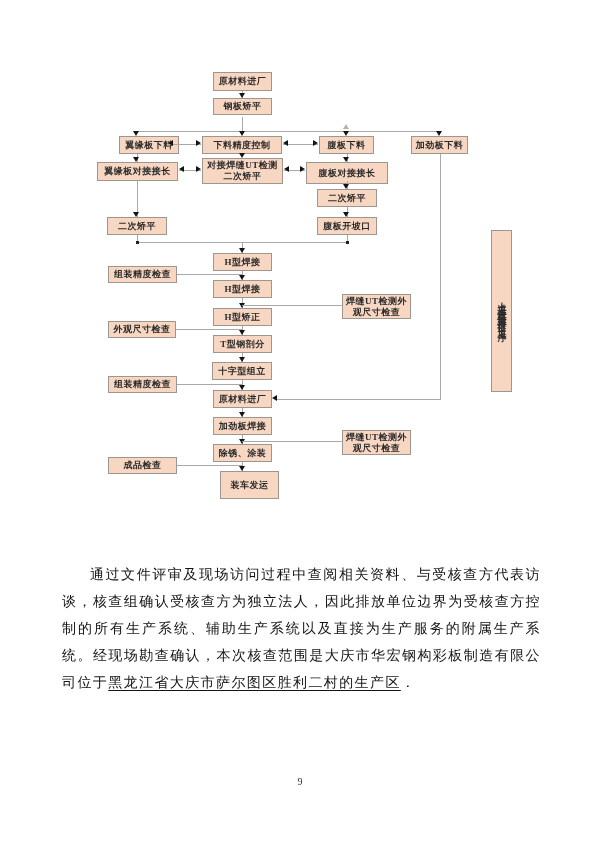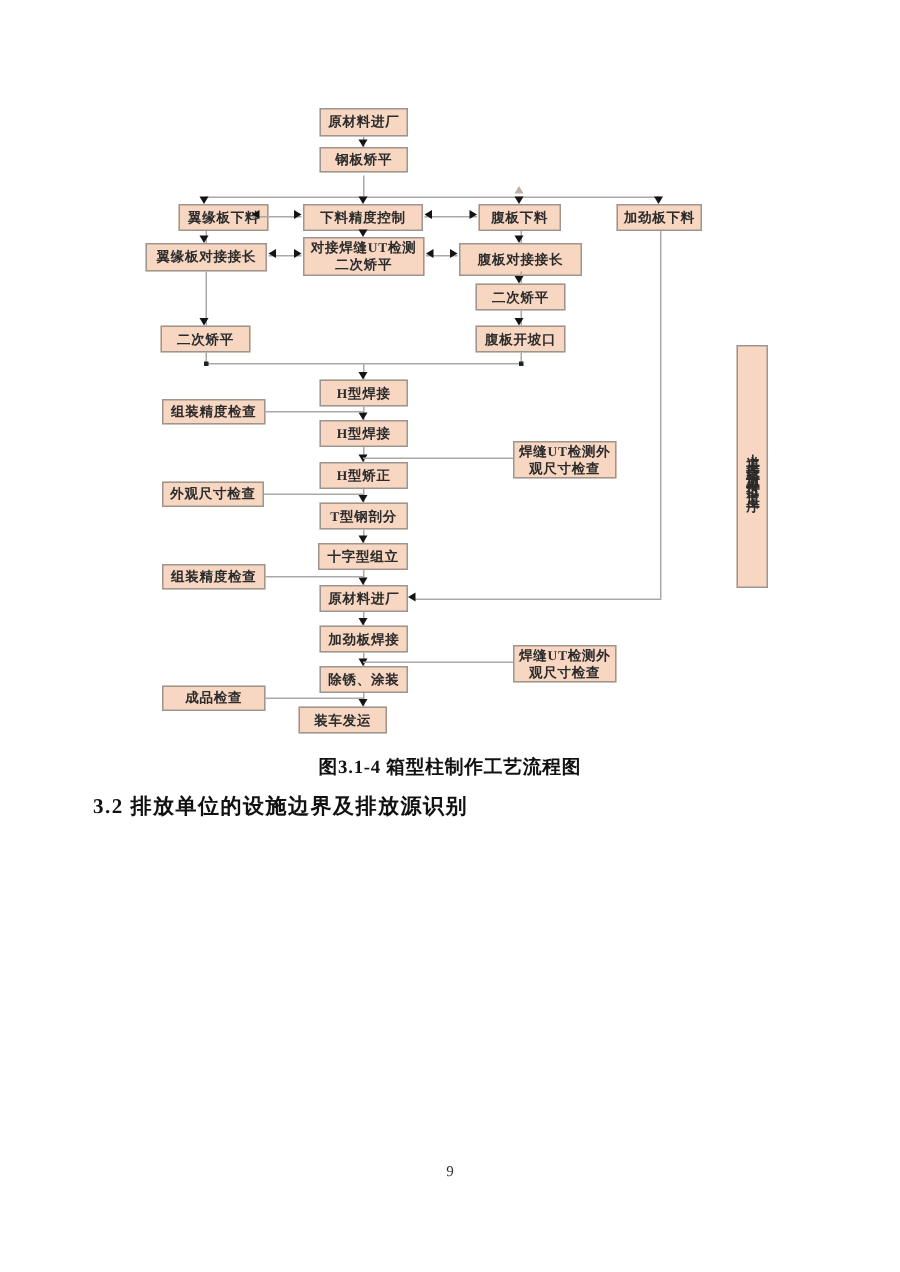--- a/index.html
+++ b/index.html
@@ -85,21 +85,21 @@
   <div class="node" style="left:108px;top:321px;width:68px;height:17px">外观尺寸检查</div>
   <div class="node" style="left:213px;top:335px;width:59px;height:18px">T型钢剖分</div>
   <div class="node" style="left:212px;top:362px;width:60px;height:18px">十字型组立</div>
   <div class="node" style="left:108px;top:376px;width:69px;height:17px">组装精度检查</div>
   <div class="node" style="left:213px;top:390px;width:59px;height:18px">原材料进厂</div>
   <div class="node" style="left:213px;top:417px;width:59px;height:18px">加劲板焊接</div>
   <div class="node" style="left:342px;top:430px;width:69px;height:25px">焊缝UT检测外
 观尺寸检查</div>
   <div class="node" style="left:213px;top:444px;width:59px;height:18px">除锈、涂装</div>
   <div class="node" style="left:108px;top:457px;width:69px;height:17px">成品检查</div>
-  <div class="node" style="left:199px;top:471px;width:59px;height:18px">装车发运</div>
+  <div class="node" style="left:220px;top:471px;width:59px;height:28px">装车发运</div>
 
   <div class="vnote" style="left:491px;top:230px;width:21px;height:162px">上道工序合格后方可进行下一道工序</div>
 
   <div class="vl" style="left:242px;top:91px;height:7px"></div>
   <div class="ad" style="left:239px;top:93px"></div>
   <div class="vl" style="left:242px;top:117px;height:14px"></div>
 
   <div class="hl" style="left:137px;top:131px;width:303px"></div>
   <div class="ad" style="left:133px;top:131px"></div>
   <div class="ad" style="left:239px;top:131px"></div>
@@ -164,21 +164,20 @@
   <div class="vl" style="left:242px;top:462px;height:9px"></div>
   <div class="ad" style="left:239px;top:466px"></div>
 
   <div class="hl" style="left:177px;top:274px;width:65px"></div>
   <div class="hl" style="left:242px;top:305px;width:100px"></div>
   <div class="hl" style="left:176px;top:329px;width:66px"></div>
   <div class="hl" style="left:177px;top:384px;width:65px"></div>
   <div class="hl" style="left:242px;top:441px;width:100px"></div>
   <div class="hl" style="left:177px;top:465px;width:65px"></div>
 
-  <div class="caption">图3.1-4 箱型柱制作工艺流程图</div>
 
-  <div class="heading">3.2 排放单位的设施边界及排放源识别</div>
 
+  <div class="para" style="top:561px"><span>通过文件评审及现场访问过程中查阅相关资料、与受核查方代表访谈，核查组确认受核查方为独立法人，因此排放单位边界为受核查方控制的所有生产系统、辅助生产系统以及直接为生产服务的附属生产系统。经现场勘查确认，本次核查范围是大庆市华宏钢构彩板制造有限公司位于</span><u>黑龙江省大庆市萨尔图区胜利二村的生产区</u><span>．</span></div>
 
 
   <div class="pageno">9</div>
 
 </div>
 
 </body></html>

